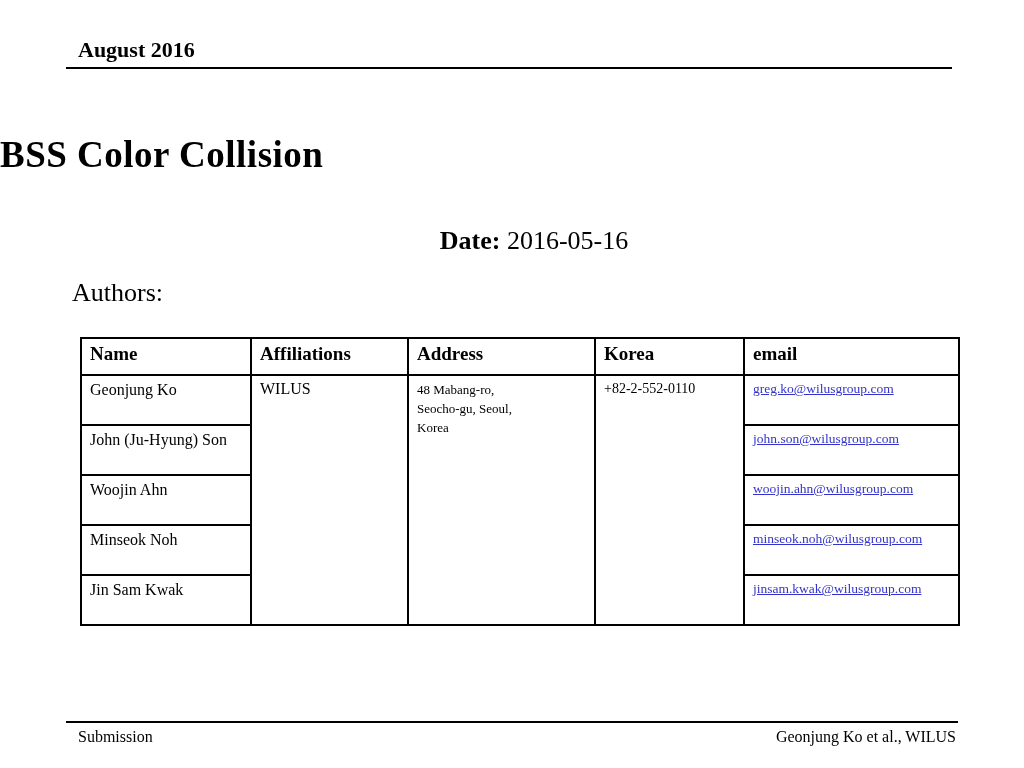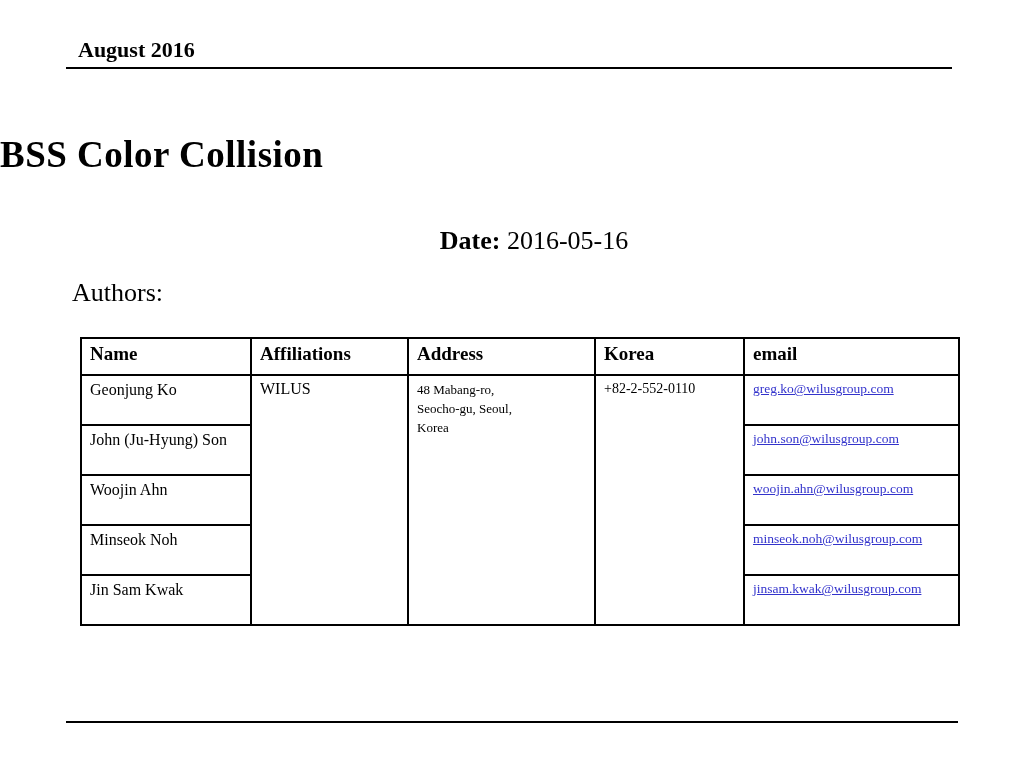--- a/index.html
+++ b/index.html
@@ -198,13 +198,15 @@
     <tr class="data-row">
       <td class="cell-name">Jin Sam Kwak</td>
       <td class="cell-email">
         <a>jinsam.kwak@wilusgroup.com</a>
       </td>
     </tr>
   </tbody>
 </table>
 
 <div class="slide-footer">
+  <span class="f-left">Submission</span>
+  <span class="f-right">Geonjung Ko et al., WILUS</span>
 </div>
 
 </body></html>

